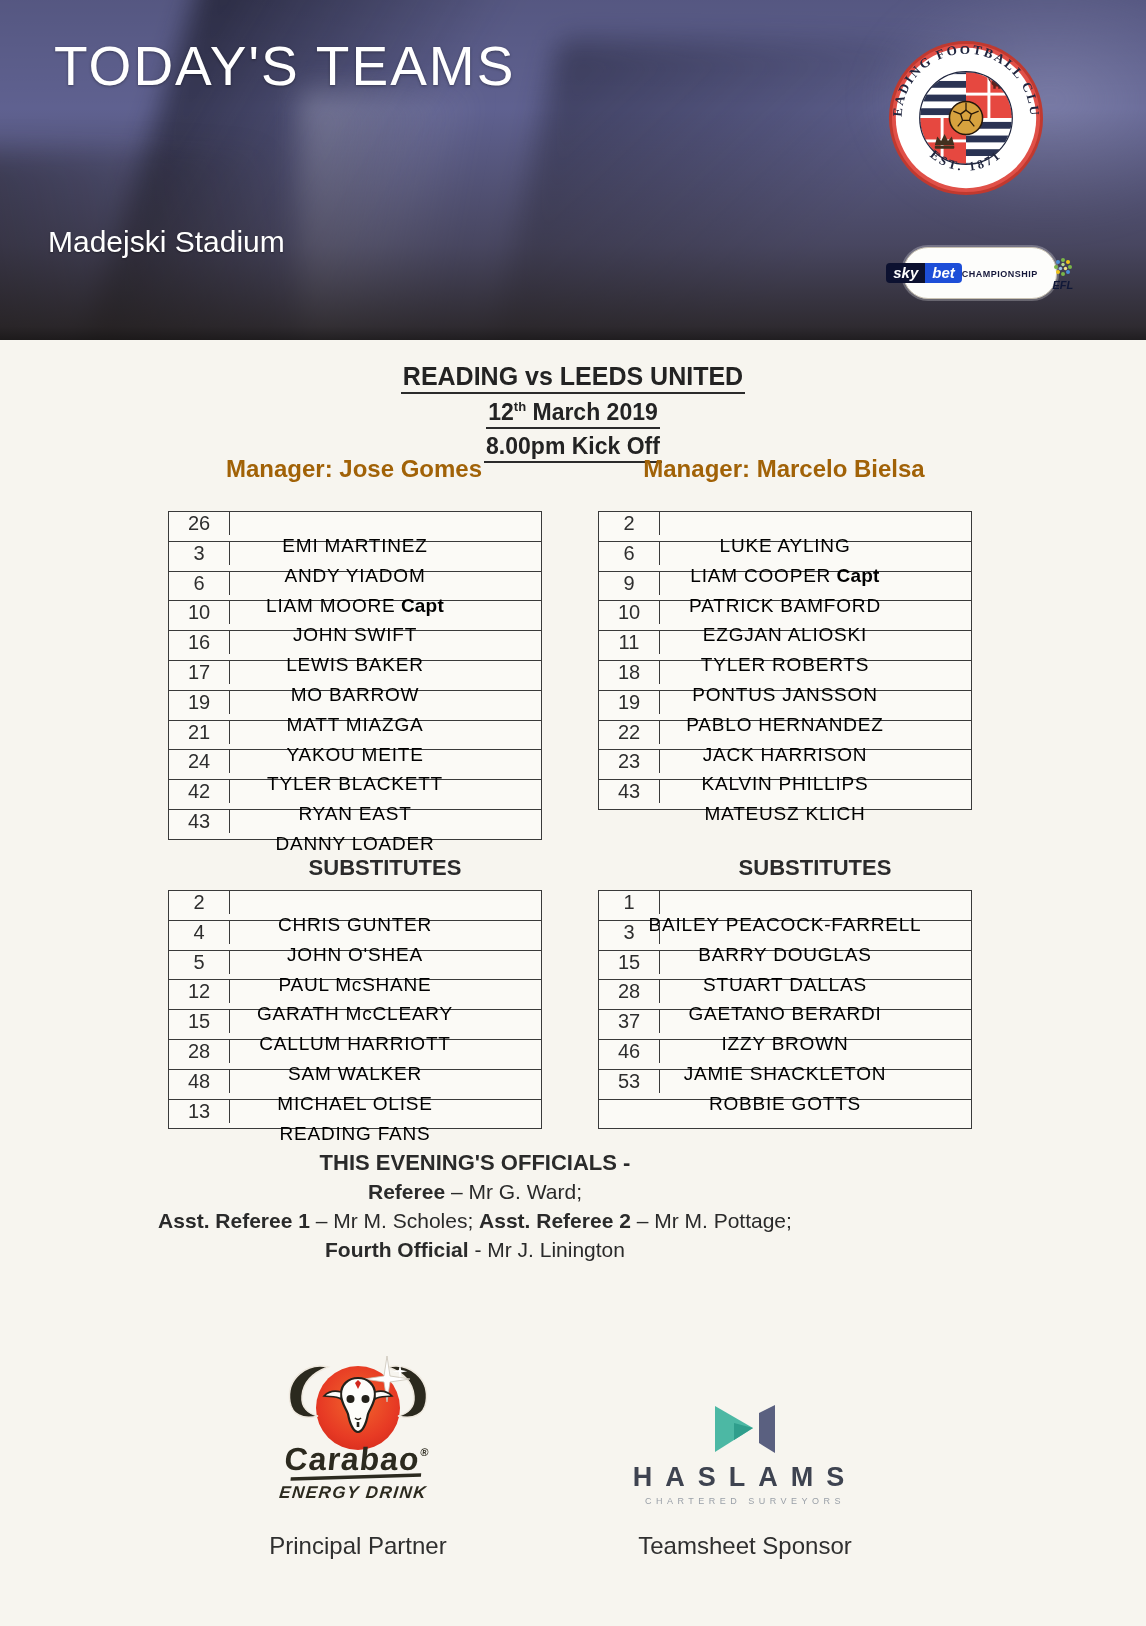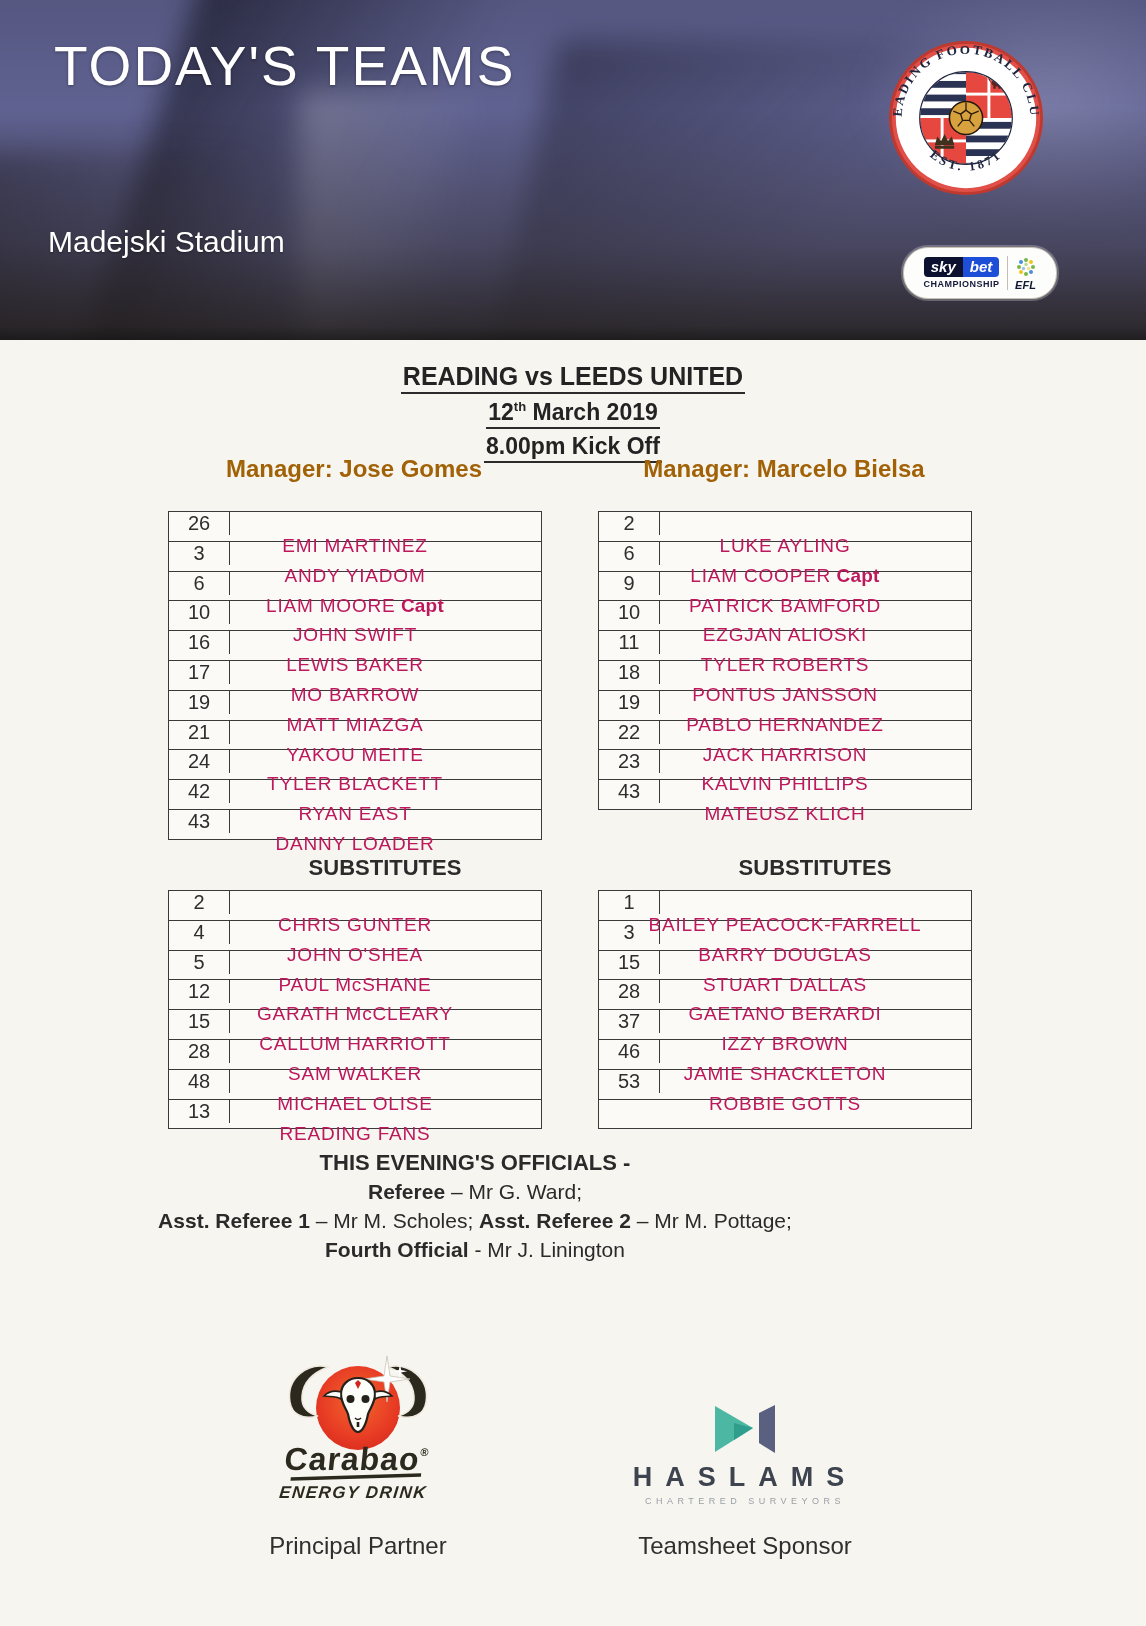--- a/index.html
+++ b/index.html
@@ -14,21 +14,21 @@
   .sh3{left:-60px;top:150px;width:500px;height:260px;background:linear-gradient(80deg,rgba(18,16,20,.5),rgba(18,16,20,0) 70%);}
   .sh4{left:300px;top:90px;width:260px;height:300px;background:linear-gradient(100deg,rgba(225,225,240,.28),rgba(225,225,240,0) 60%);}
   .sh5{left:860px;top:-30px;width:380px;height:260px;background:radial-gradient(closest-side,rgba(150,152,190,.5),rgba(150,152,190,0));}
   .hero .bottomband{position:absolute;left:0;top:0;width:100%;height:100%;background:linear-gradient(180deg,rgba(0,0,0,.10) 0%,rgba(0,0,0,0) 32%,rgba(44,38,38,.45) 72%,rgba(36,31,28,.82) 96%,rgba(25,22,20,.9) 100%);}
   .hero-title{position:absolute;left:54px;top:34px;color:#fff;font-size:55px;font-weight:500;letter-spacing:2px;text-shadow:0 1px 3px rgba(0,0,0,.35);}
   .hero-sub{position:absolute;left:48px;top:222px;color:#fff;font-size:30px;font-weight:500;line-height:40px;text-shadow:0 1px 2px rgba(0,0,0,.35);}
   .crest{position:absolute;left:888px;top:40px;width:156px;height:156px;}
 
   
   .skybadge{position:absolute;left:903px;top:247px;width:152px;height:50px;background:#fdfdfb;border:1px solid #c9c2b2;border-radius:25px;display:flex;align-items:center;justify-content:center;gap:7px;box-shadow:0 0 0 2px rgba(255,255,255,.25);}
-  .sb-left{display:flex;flex-direction:column;align-items:center;}
+  .sb-left{display:flex;flex-direction:row;align-items:center;}
   .sb-boxes{display:flex;}
   .sb-sky{background:#0c1130;color:#fff;font-weight:bold;font-style:italic;font-size:15px;padding:1px 7px 2px 7px;border-radius:4px 0 0 4px;}
   .sb-bet{background:#1d4ed8;color:#fff;font-weight:bold;font-style:italic;font-size:15px;padding:1px 7px 2px 7px;border-radius:0 4px 4px 0;}
   .sb-champ{color:#15173a;font-weight:bold;font-size:9px;letter-spacing:.5px;margin-top:2px;}
   .sb-div{width:1px;height:34px;background:#c4bfb2;}
   .sb-efl{display:flex;flex-direction:column;align-items:center;}
   .sb-efl-label{color:#101838;font-weight:bold;font-style:italic;font-size:11px;margin-top:1px;}
 
   
   .matchhead{position:absolute;left:0;top:362px;width:1146px;text-align:center;color:#232323;}
@@ -44,21 +44,21 @@
 
   
   .ttable{position:absolute;width:372px;border:1.6px solid #3a3a3a;background:#fbfaf6;}
   .t-home-main{left:168px;top:511px;}
   .t-away-main{left:598px;top:511px;}
   .t-home-subs{left:168px;top:890px;}
   .t-away-subs{left:598px;top:890px;}
   .trow{display:flex;height:28.8px;border-bottom:1.5px solid #3a3a3a;align-items:center;flex-direction:column;}
   .trow:last-child{border-bottom:none;}
   .tno{width:60px;border-right:1.5px solid #3a3a3a;align-self:stretch;display:flex;align-items:center;justify-content:center;font-size:20px;color:#2e2e2e;}
-  .tnm{flex:1;text-align:left;font-size:19px;letter-spacing:.8px;color:#be185d;}
+  .tnm{flex:1;text-align:left;font-size:19px;letter-spacing:.8px;color:#000000;}
   .capt{font-weight:bold;letter-spacing:.2px;}
   .subs-title{position:absolute;width:310px;text-align:center;font-size:22px;font-weight:bold;color:#2b2b2b;top:855px;}
   .st-home{left:230px;}
   .st-away{left:660px;}
 
   
   .officials{position:absolute;left:0;top:1148px;width:950px;text-align:center;color:#2a2a2a;font-size:21px;line-height:29px;}
   .officials .oh{font-weight:bold;font-size:22px;}
   .officials b{font-weight:bold;}
 

